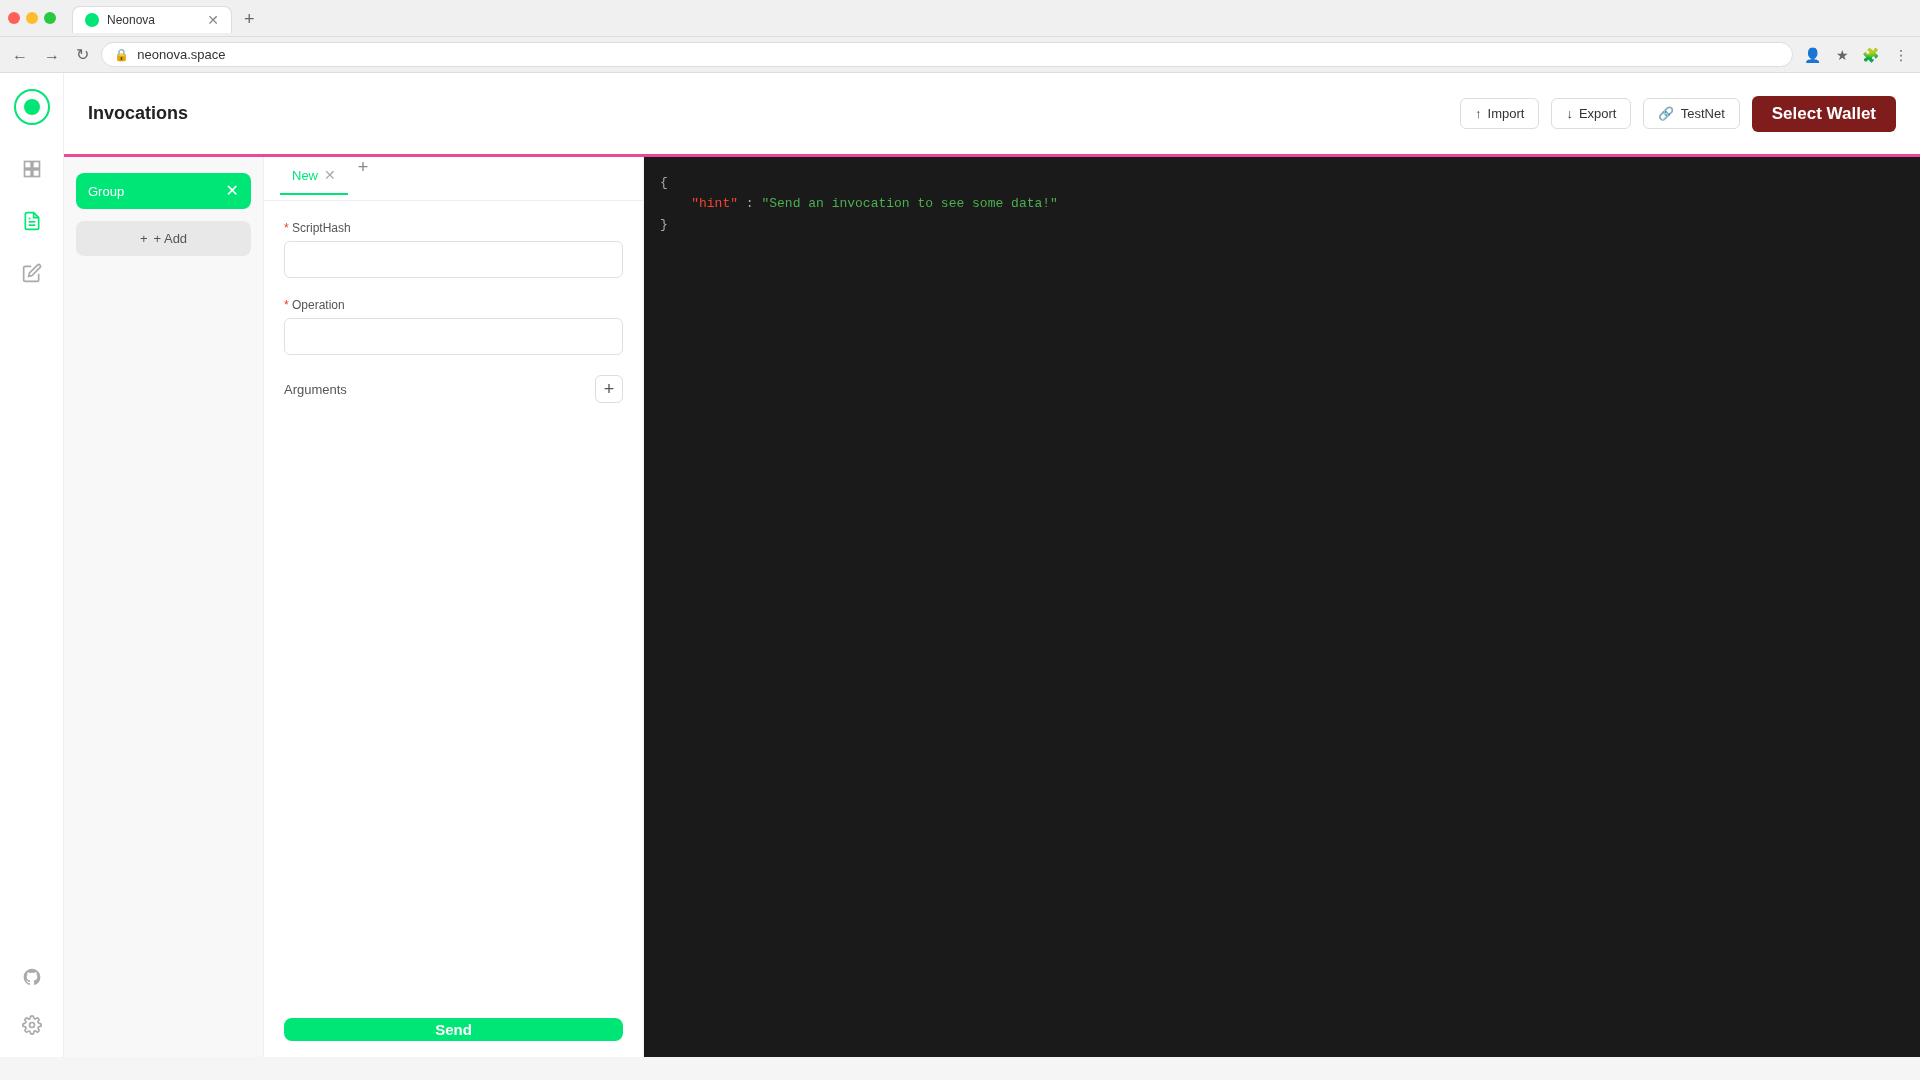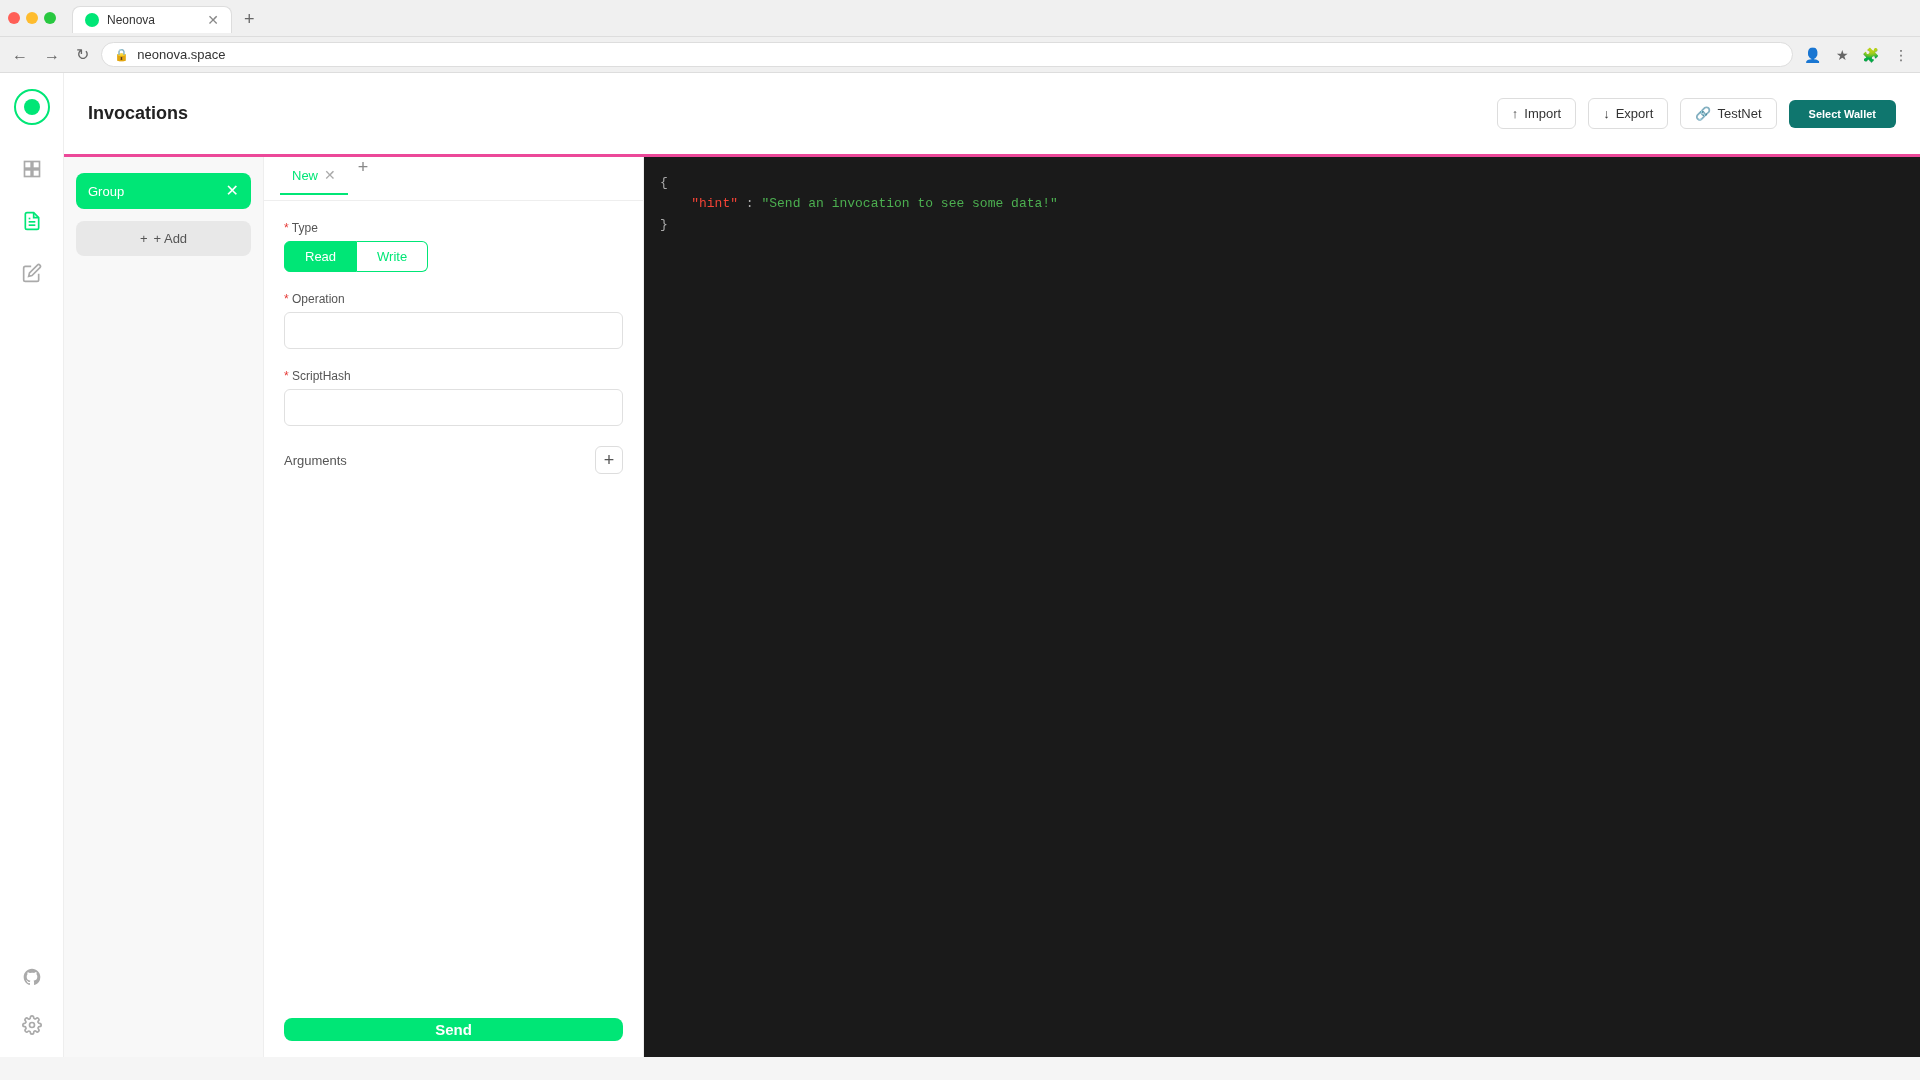--- a/index.html
+++ b/index.html
@@ -79,22 +79,22 @@
     }
     .app-header-title { font-size: 18px; font-weight: 600; color: #222; flex: 1; }
     .header-actions { display: flex; align-items: center; gap: 12px; }
     .header-btn {
       display: flex; align-items: center; gap: 6px; padding: 7px 14px;
       border: 1px solid #ddd; border-radius: 6px; background: #fff;
       cursor: pointer; font-size: 13px; color: #333;
     }
     .select-wallet-btn {
       display: flex; align-items: center; gap: 6px; padding: 8px 20px;
-      background: #0f766e; border: none; border-radius: 6px;
-      cursor: pointer; font-size: 11px; font-weight: 600; color: #fff;
+      background: #7f1d1d; border: none; border-radius: 6px;
+      cursor: pointer; font-size: 17px; font-weight: 600; color: #fff;
     }
 
     
     .content-area { display: flex; flex: 1; overflow: hidden; }
 
     
     .groups-panel {
       width: 200px; background: #f8f8f8; border-right: 1px solid #eee;
       padding: 16px 12px; display: flex; flex-direction: column; gap: 12px;
     }
@@ -297,47 +297,37 @@
         <div class="tabs-bar">
           <div class="tab-item active">
             <span>New</span>
             <button class="tab-close-btn">✕</button>
           </div>
           <button class="tab-add-btn">+</button>
         </div>
 
         <div class="form-content">
 
+
           <div class="field-group">
             <div class="field-label">
               <span class="required">*</span>
-              <span> Type</span>
+              <span> ScriptHash</span>
             </div>
-            <div class="type-buttons">
-              <button class="type-btn active">Read</button>
-              <button class="type-btn">Write</button>
-            </div>
+            <input class="field-input" type="text" placeholder="" style="">
           </div>
 
           <div class="field-group">
             <div class="field-label">
               <span class="required">*</span>
               <span> Operation</span>
             </div>
             <input class="field-input" type="text" placeholder="" style="">
           </div>
 
-          <div class="field-group">
-            <div class="field-label">
-              <span class="required">*</span>
-              <span> ScriptHash</span>
-            </div>
-            <input class="field-input" type="text" placeholder="" style="">
-          </div>
-
           <div class="arguments-header">
             <span class="arguments-label">Arguments</span>
             <button class="arguments-add-btn">+</button>
           </div>
 
         </div>
 
         <div class="send-btn-container">
           <button class="send-btn">Send</button>
         </div>

